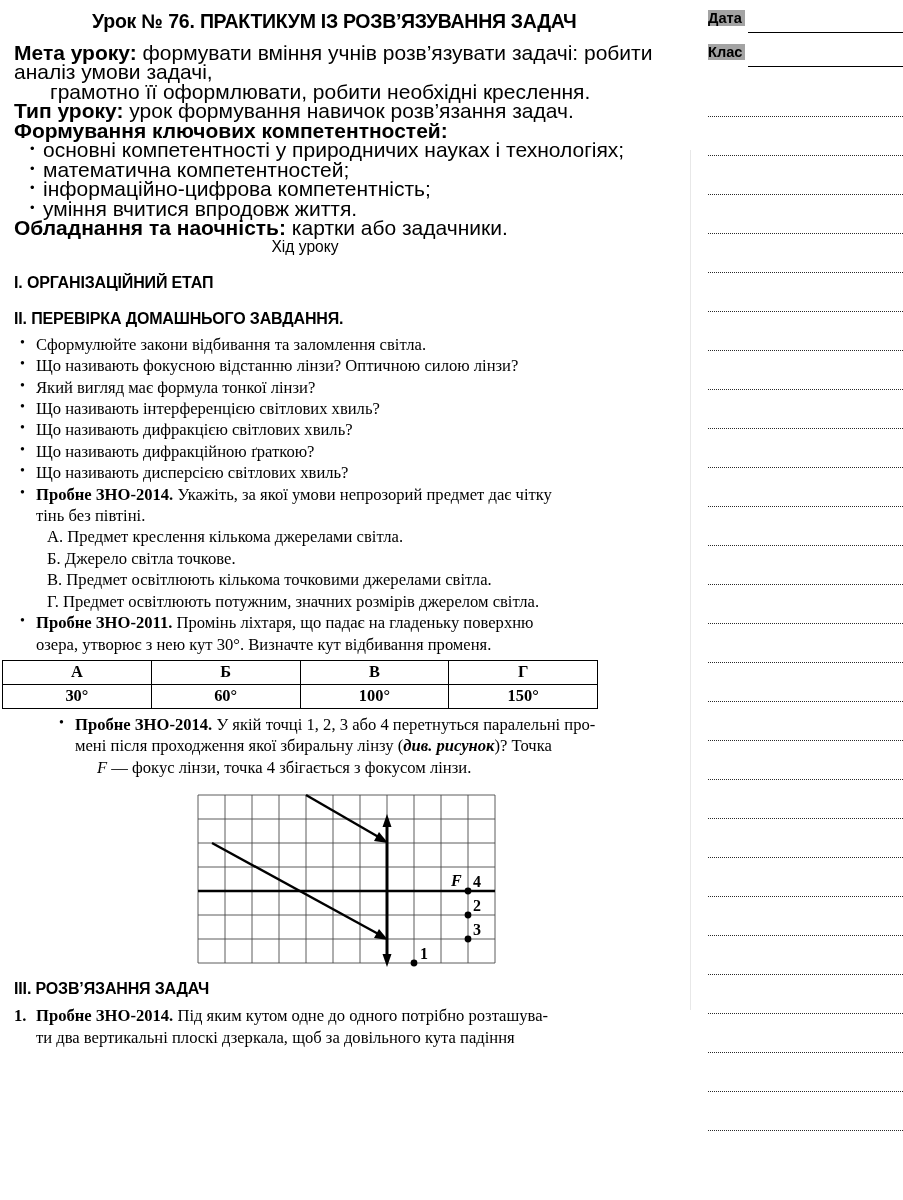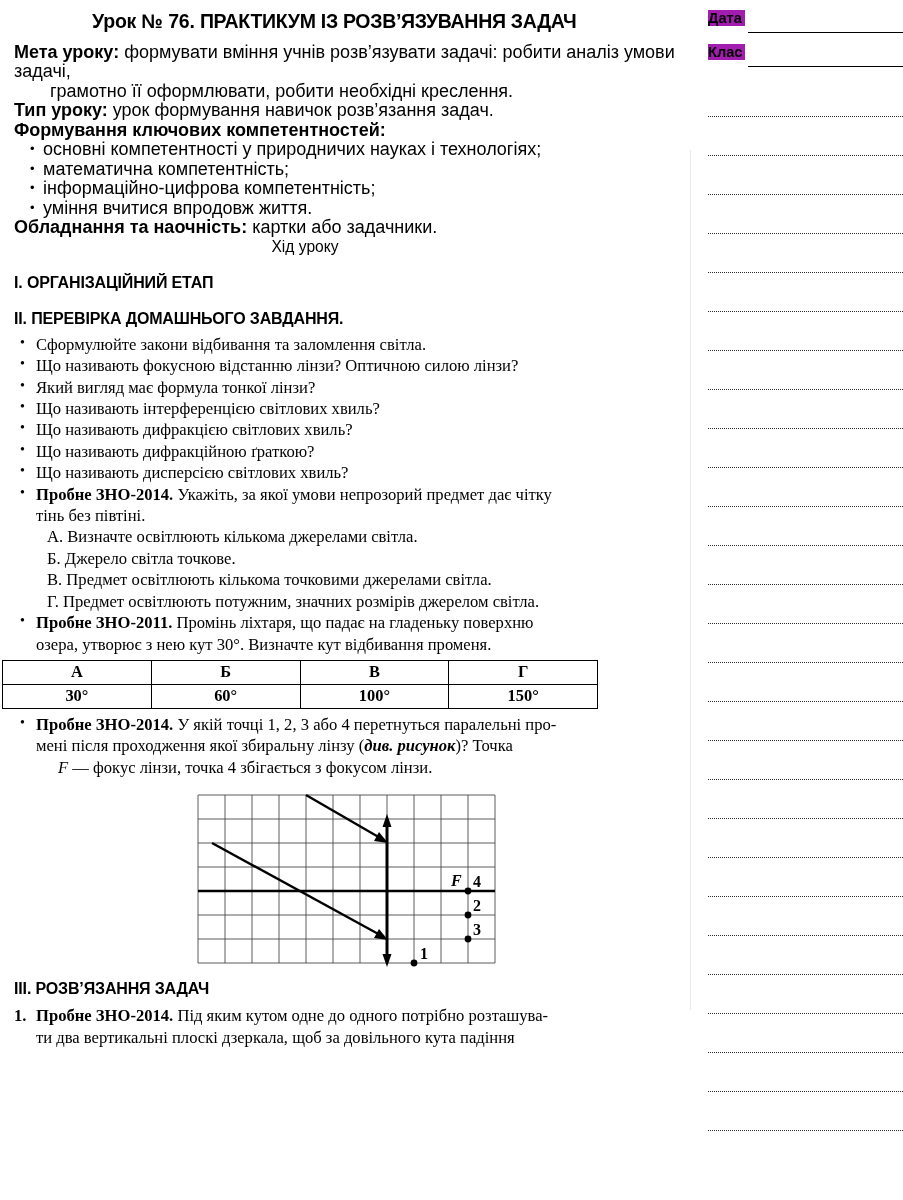--- a/index.html
+++ b/index.html
@@ -33,21 +33,21 @@
     line-height: 26px;
     padding-left: 92px;
     letter-spacing: -0.2px;
     white-space: nowrap;
   }
   .title-line .t-light { font-weight: 600; }
   .title-line .t-heavy { font-weight: 800; letter-spacing: -0.3px; }
 
   .meta {
     font-family: "Liberation Sans", "DejaVu Sans", sans-serif;
-    font-size: 18px;
+    font-size: 21px;
     line-height: 19.4px;
     padding: 0 8px 0 14px;
     margin-top: 9px;
   }
   .meta p { margin: 0; }
   .meta b { font-weight: 800; }
   .meta .indent { padding-left: 36px; display: block; }
   .meta-ul { list-style: none; margin: 0; padding: 0; }
   .meta-ul li {
     position: relative;
@@ -156,21 +156,21 @@
 
   
   .field-row {
     position: relative;
     font-family: "Liberation Sans", "DejaVu Sans", sans-serif;
     font-weight: 700;
     font-size: 14.6px;
     height: 34px;
     padding-left: 18px;
   }
-  .field-row .f-label { position: relative; z-index: 2; background: #a21caf; padding-right: 3px; }
+  .field-row .f-label { position: relative; z-index: 2; background: #a3a3a3; padding-right: 3px; }
   .field-row .f-rule {
     position: absolute;
     left: 58px; right: -4px;
     bottom: 11px;
     border-bottom: 1.9px solid #000;
   }
   .dot-lines { position: absolute; left: 0; top: 96px; width: 213px; }
   .dot-line {
     height: 39px;
     position: relative;
@@ -204,21 +204,21 @@
       <span class="indent">грамотно її оформлювати, робити необхідні креслення.</span>
     </p>
     <p>
       <b>Тип уроку:</b><span> урок формування навичок розв’язання задач.</span>
     </p>
     <p>
       <b>Формування ключових компетентностей:</b>
     </p>
     <ul class="meta-ul">
       <li>основні компетентності у природничих науках і технологіях;</li>
-      <li>математична компетентність;</li>
+      <li>математична компетентностей;</li>
       <li>інформаційно-цифрова компетентність;</li>
       <li>уміння вчитися впродовж життя.</li>
     </ul>
     <p>
       <b>Обладнання та наочність:</b><span> картки або задачники.</span>
     </p>
   </div>
 
   <div class="hid-uroku">Хід уроку</div>
 
@@ -230,21 +230,21 @@
     <li class="q">Що називають фокусною відстанню лінзи? Оптичною силою лінзи?</li>
     <li class="q">Який вигляд має формула тонкої лінзи?</li>
     <li class="q">Що називають інтерференцією світлових хвиль?</li>
     <li class="q">Що називають дифракцією світлових хвиль?</li>
     <li class="q">Що називають дифракційною ґраткою?</li>
     <li class="q">Що називають дисперсією світлових хвиль?</li>
 
     <li>
       <b>Пробне ЗНО-2014.</b><span> Укажіть, за якої умови непрозорий предмет дає чітку</span>
       <span class="hang">тінь без півтіні.</span>
-      <span class="opt">А. Визначте освітлюють кількома джерелами світла.</span>
+      <span class="opt">А. Предмет креслення кількома джерелами світла.</span>
       <span class="opt">Б. Джерело світла точкове.</span>
       <span class="opt">В. Предмет освітлюють кількома точковими джерелами світла.</span>
       <span class="opt">Г. Предмет освітлюють потужним, значних розмірів джерелом світла.</span>
     </li>
 
     <li>
       <b>Пробне ЗНО-2011.</b><span> Промінь ліхтаря, що падає на гладеньку поверхню</span>
       <span class="hang">озера, утворює з нею кут 30°. Визначте кут відбивання променя.</span>
     </li>
   </ul>
@@ -259,21 +259,21 @@
     </tr>
     <tr>
       <td>30°</td>
       <td>60°</td>
       <td>100°</td>
       <td>150°</td>
     </tr>
   </tbody>
     </table>
 
-  <ul class="body-list" style="margin-top:2px;">
+  <ul class="body-list" style="margin-top:2px;margin-left:39px;">
     <li>
       <b>Пробне ЗНО-2014.</b><span> У якій точці 1, 2, 3 або 4 перетнуться паралельні про-</span>
       <span class="hang"><span>мені після проходження якої збиральну лінзу (</span><i>див. рисунок</i><span>)? Точка</span></span>
       <span class="hang" style="padding-left:22px;"><span class="italF">F</span><span> — фокус лінзи, точка 4 збігається з фокусом лінзи.</span></span>
     </li>
   </ul>
 
   <div class="fig-wrap">
     <div class="fig">
       <svg width="308" height="178" viewBox="0 0 308 178" xmlns="http://www.w3.org/2000/svg">

